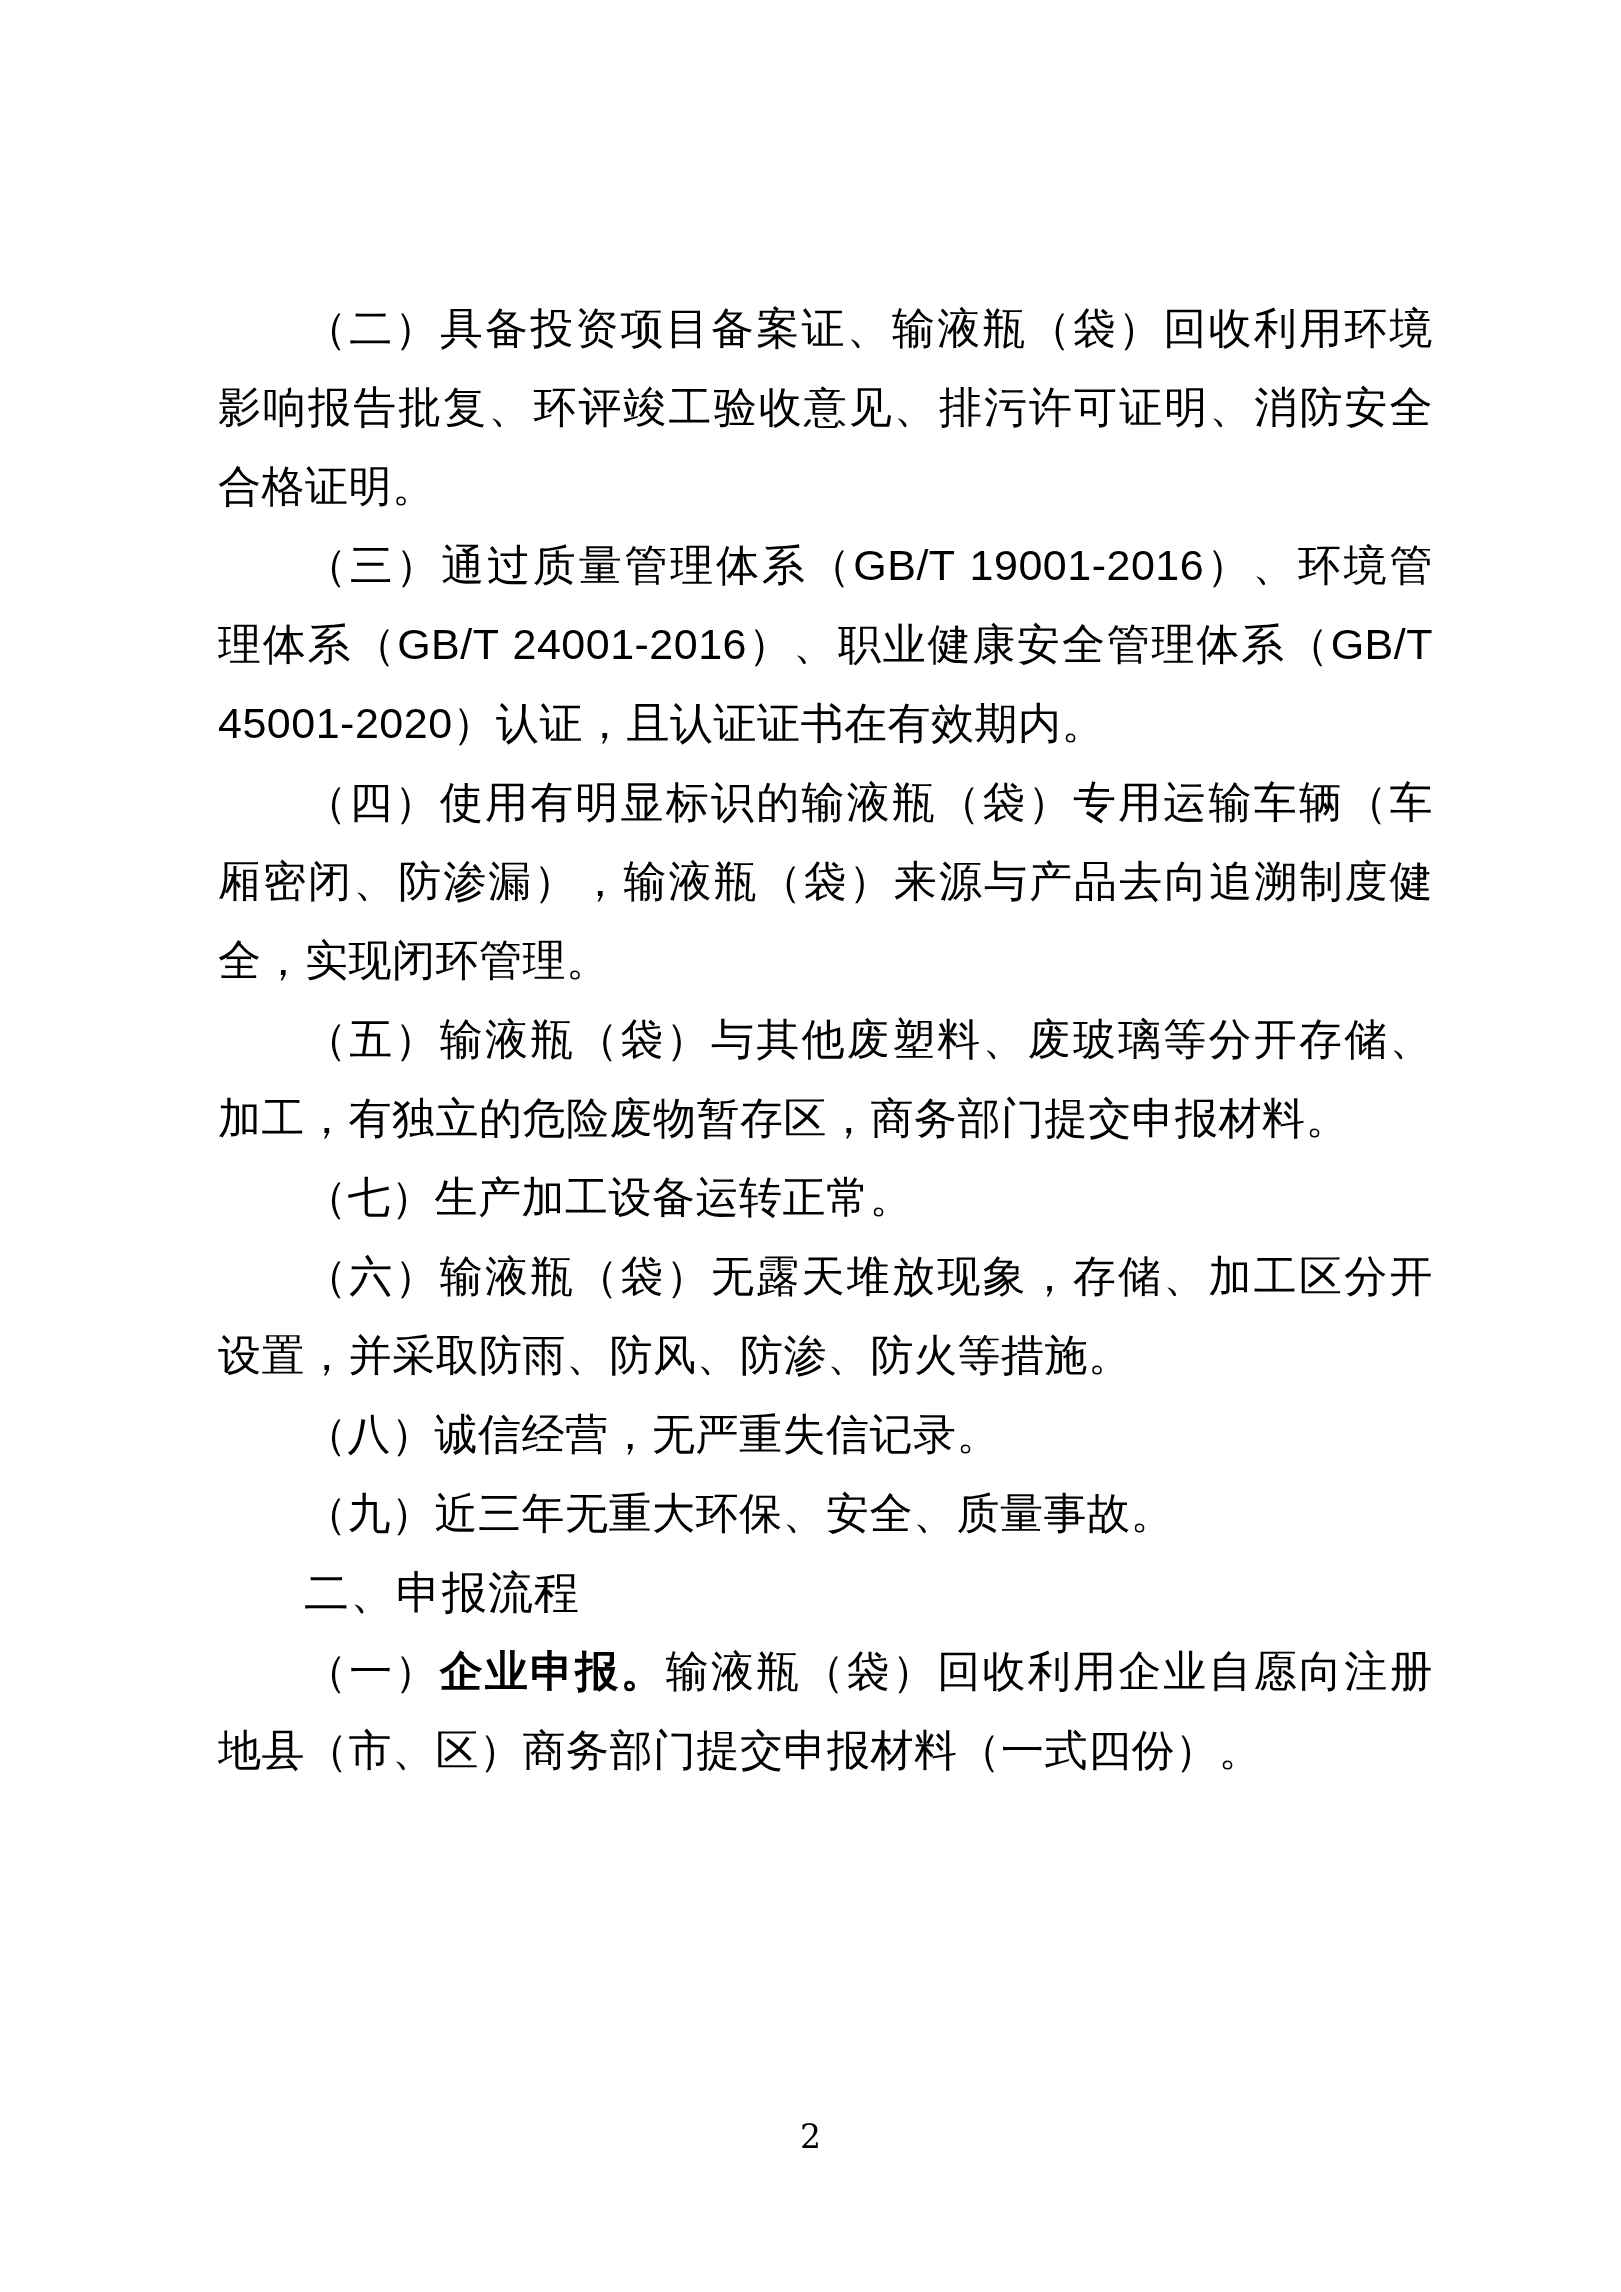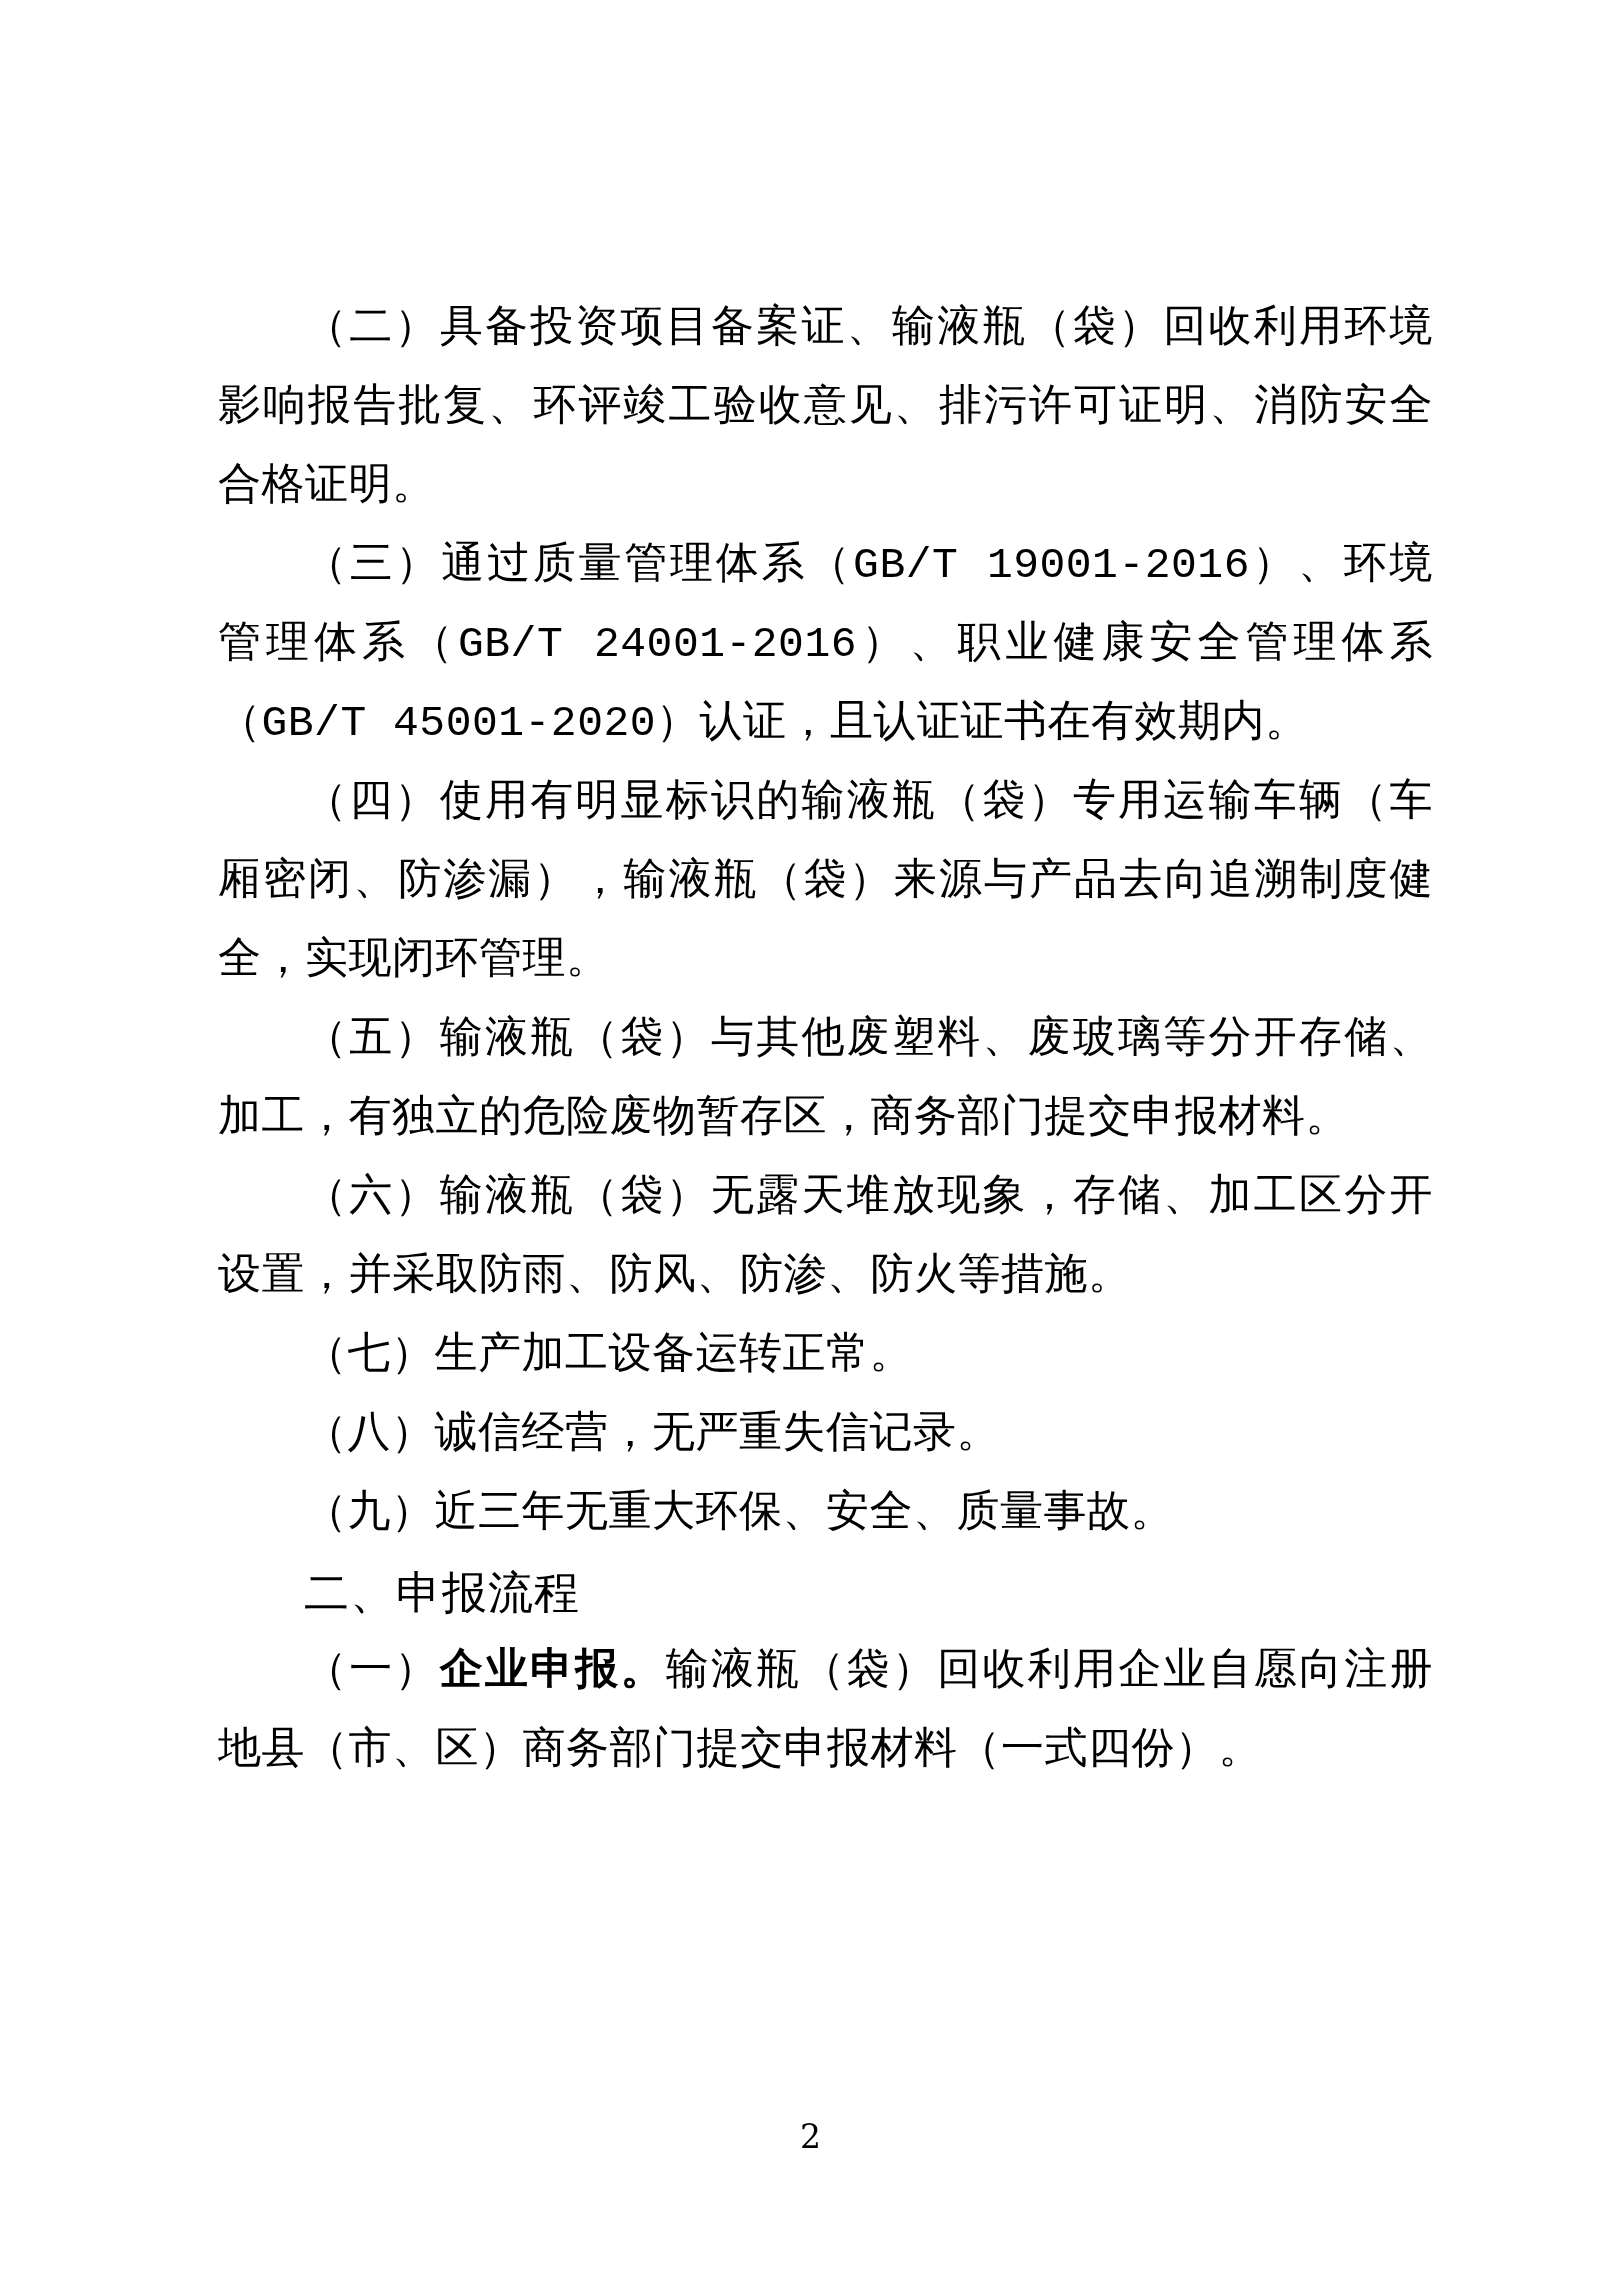--- a/index.html
+++ b/index.html
@@ -13,21 +13,21 @@
     color: #000000;
   }
   .content {
     position: absolute;
     left: 218px;
     top: 289px;
     width: 1215px;
   }
   .para {
     margin: 0;
-    font-family: Liberation Mono, monospace;
+    font-family: Liberation Sans, sans-serif;
     font-size: 43px;
     line-height: 79px;
     text-align: justify;
     text-justify: inter-character;
     text-indent: 86px;
     letter-spacing: 0.5px;
   }
   .para .lead-num { font-weight: normal; }
   .para .lead-bold { font-weight: bold; }
   .section-heading {
@@ -57,23 +57,23 @@
   <div class="content">
 
     <p class="para">（二）具备投资项目备案证、输液瓶（袋）回收利用环境影响报告批复、环评竣工验收意见、排污许可证明、消防安全合格证明。</p>
 
     <p class="para">（三）通过质量管理体系（GB/T 19001-2016）、环境管理体系（GB/T 24001-2016）、职业健康安全管理体系（GB/T 45001-2020）认证，且认证证书在有效期内。</p>
 
     <p class="para">（四）使用有明显标识的输液瓶（袋）专用运输车辆（车厢密闭、防渗漏），输液瓶（袋）来源与产品去向追溯制度健全，实现闭环管理。</p>
 
     <p class="para">（五）输液瓶（袋）与其他废塑料、废玻璃等分开存储、加工，有独立的危险废物暂存区，商务部门提交申报材料。</p>
 
+    <p class="para">（七）生产加工设备运转正常。</p>
+
     <p class="para">（六）输液瓶（袋）无露天堆放现象，存储、加工区分开设置，并采取防雨、防风、防渗、防火等措施。</p>
-
-    <p class="para">（七）生产加工设备运转正常。</p>
 
     <p class="para">（八）诚信经营，无严重失信记录。</p>
 
     <p class="para">（九）近三年无重大环保、安全、质量事故。</p>
 
     <h2 class="section-heading">二、申报流程</h2>
 
     <p class="para"><span class="lead-num">（一）</span><span class="lead-bold">企业申报。</span><span>输液瓶（袋）回收利用企业自愿向注册地县（市、区）商务部门提交申报材料（一式四份）。</span></p>
 
 

